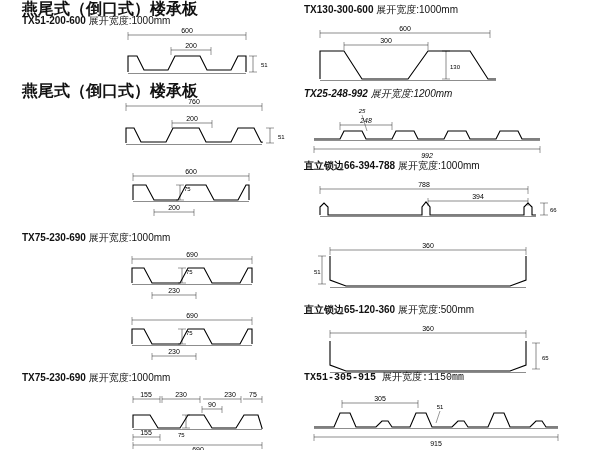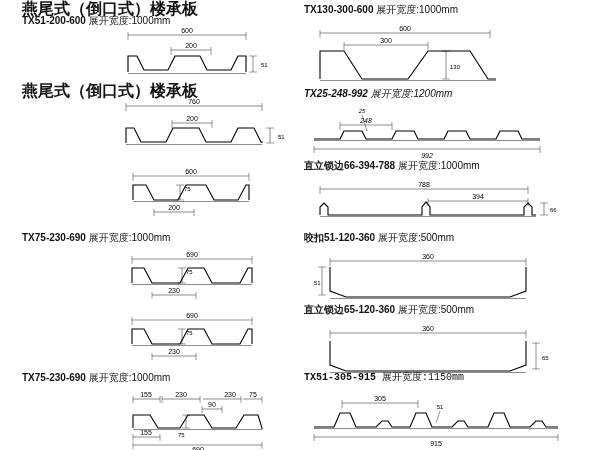--- a/index.html
+++ b/index.html
@@ -289,24 +289,20 @@
 
           <line class="dim" x1="244" y1="32" x2="244" y2="44"></line>
           <line class="ext" x1="240" y1="32" x2="248" y2="32"></line>
           <line class="ext" x1="240" y1="44" x2="248" y2="44"></line>
           <text class="dimtext sm" x="250" y="41">66</text>
         </svg>
       </div>
     </div>
 
     <div class="block" style="top:232px;">
-      <div class="hdr" style="padding-left:4px;">
-        <span class="title">咬扣51-120-360</span>
-        <span class="sub">展开宽度:</span><span class="sub">500mm</span>
-      </div>
       <div class="fig">
         <svg width="300" height="70" viewBox="0 0 300 70">
 
           <line class="dim" x1="30" y1="18" x2="226" y2="18"></line>
           <line class="ext" x1="30" y1="15" x2="30" y2="23"></line>
           <line class="ext" x1="226" y1="15" x2="226" y2="23"></line>
           <text class="dimtext" x="128" y="16" text-anchor="middle">360</text>
 
           <path class="sect" d="M30,24 L30,48 L46,54 L210,54 L226,48 L226,24"></path>
           <path class="hatch" d="M30,55.5 L226,55.5"></path>

